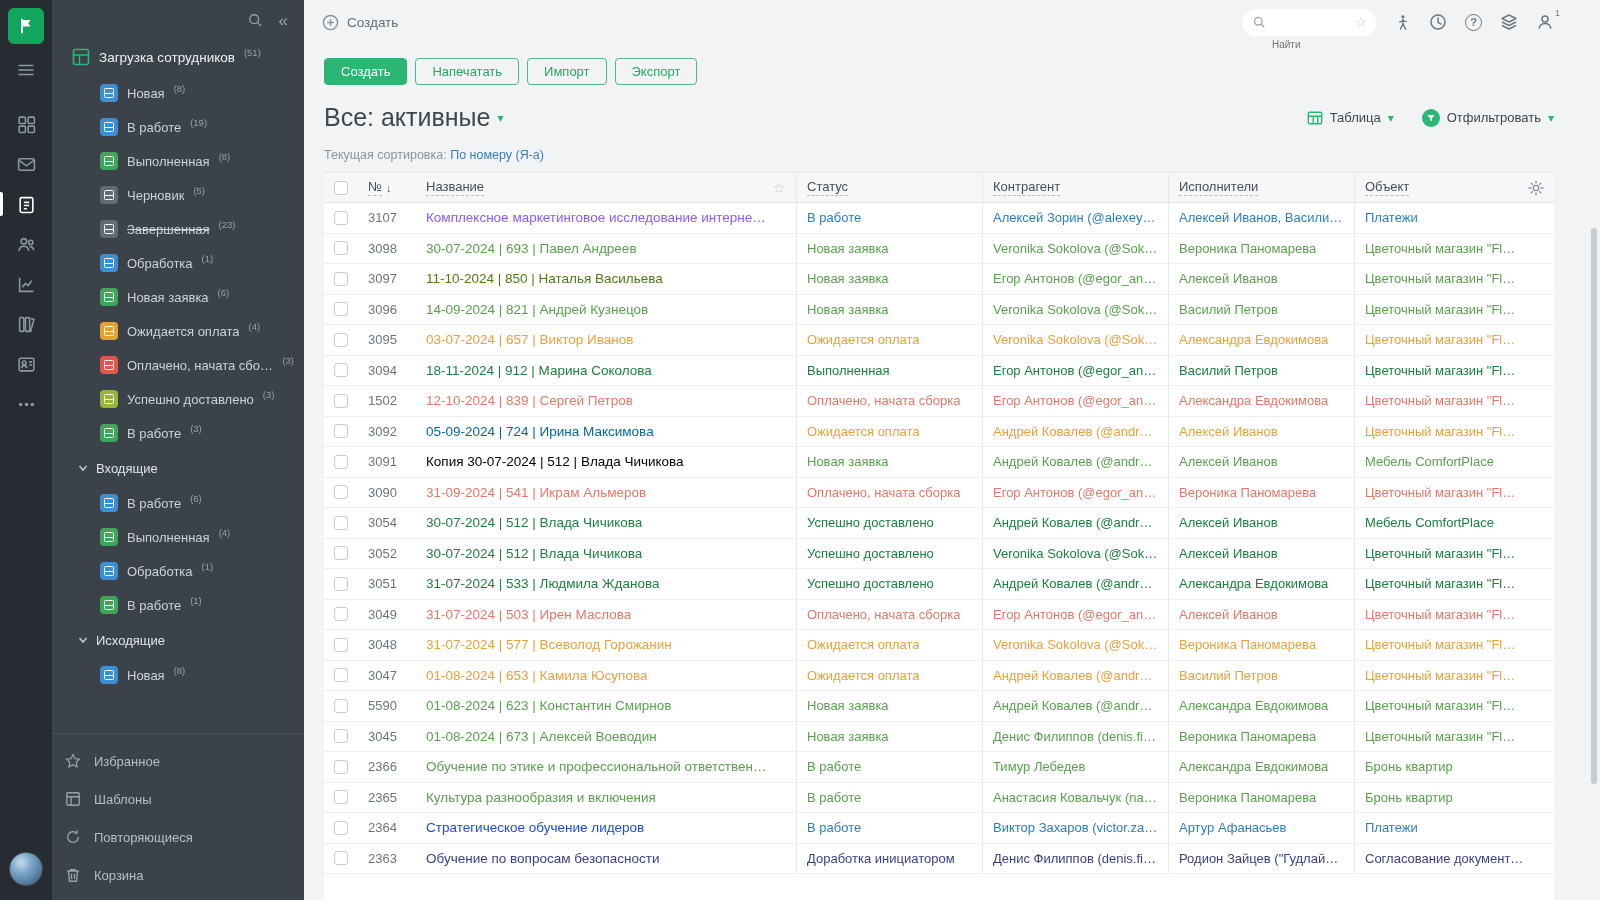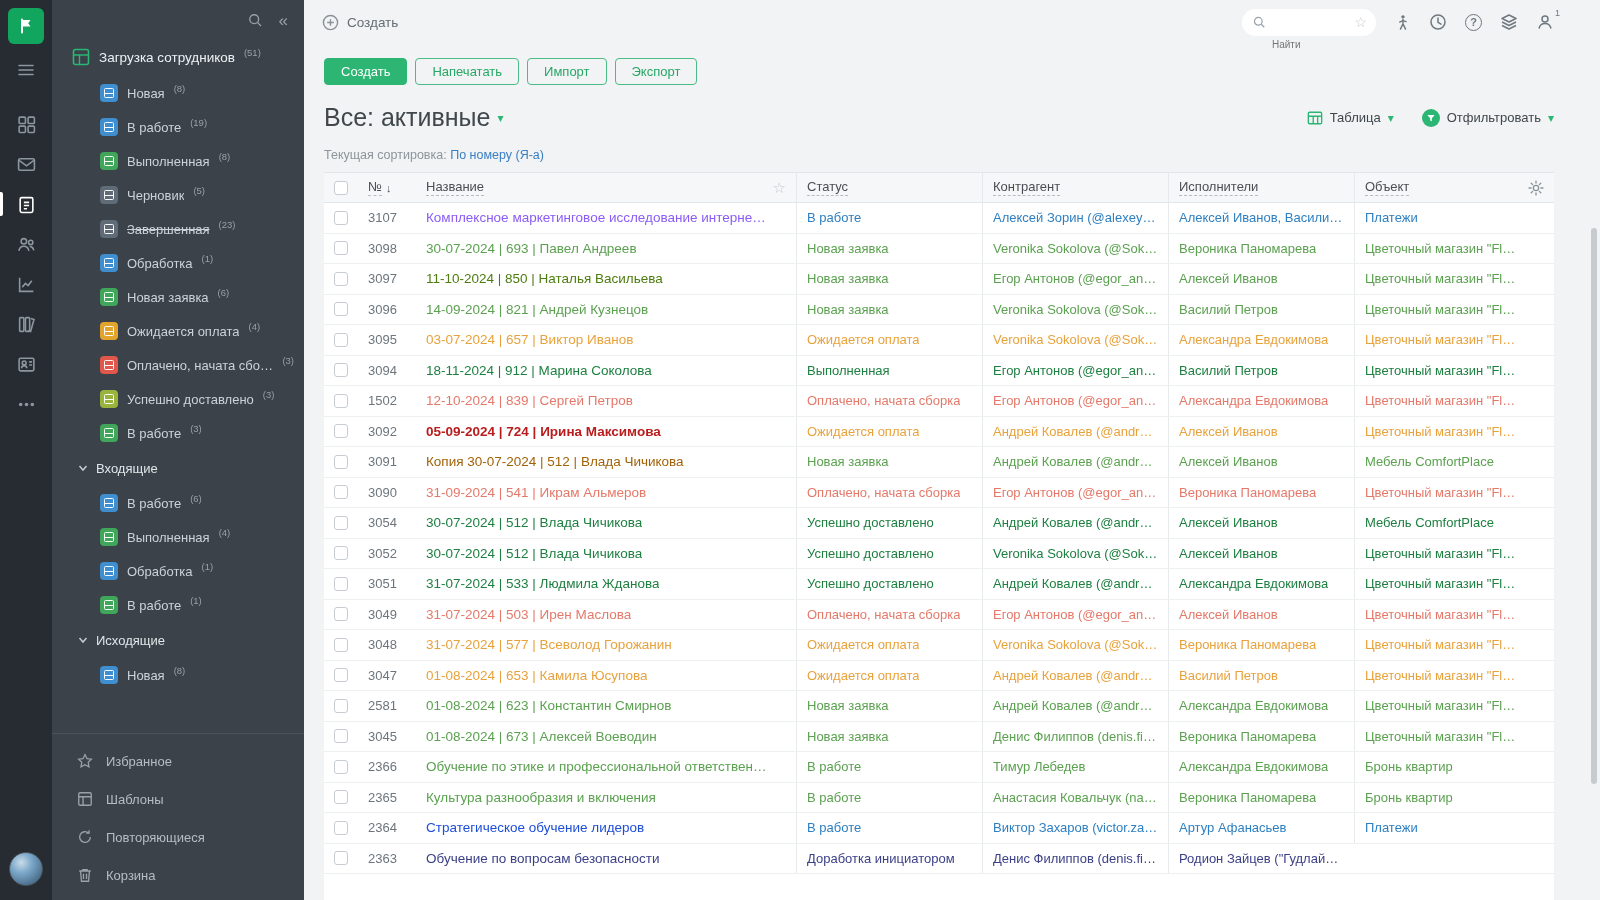--- a/index.html
+++ b/index.html
@@ -27,21 +27,21 @@
   .sb-list { flex:1; overflow:hidden; }
   .sb-item { height:34px; display:flex; align-items:center; gap:9px; padding-left:48px; padding-right:10px; font-size:13px; cursor:pointer; }
   .sq { width:18px; height:18px; border-radius:4px; position:relative; flex-shrink:0; }
   .sq::before { content:""; position:absolute; inset:4px; border:1.3px solid rgba(255,255,255,.95); border-radius:1.5px; }
   .sq::after { content:""; position:absolute; left:4.5px; right:4.5px; top:9px; height:1.3px; background:#fff; }
   .sb-label { white-space:nowrap; overflow:hidden; text-overflow:ellipsis; }
   .sb-count { font-size:9.5px; color:#98a1a8; position:relative; top:-5px; flex-shrink:0; }
   .sb-group { height:36px; display:flex; align-items:center; gap:8px; padding-left:26px; color:#e2e6e9; font-size:13px; cursor:pointer; }
   .chev { width:10px; height:10px; flex-shrink:0; }
   .sb-footer { border-top:1px solid #4a525a; padding:8px 0 6px 0; }
-  .sb-foot-item { height:38px; display:flex; align-items:center; gap:12px; padding-left:24px; color:#b6bdc3; font-size:13px; cursor:pointer; }
+  .sb-foot-item { height:38px; display:flex; align-items:center; gap:12px; padding-left:12px; color:#b6bdc3; font-size:13px; cursor:pointer; }
   .sb-foot-item .fic { width:18px; display:flex; justify-content:center; color:#9aa2a9; }
 
   
   .main { flex:1; display:flex; flex-direction:column; position:relative; background:#f1f3f4; min-width:0; }
   .topbar { height:44px; display:flex; align-items:center; padding:0 46px 0 18px; flex-shrink:0; }
   .tb-create { display:flex; align-items:center; gap:8px; color:#646d74; font-size:13.5px; cursor:pointer; }
   .plus-circle { color:#8a9299; display:flex; }
   .topbar-right { margin-left:auto; display:flex; align-items:center; gap:18px; }
   .search-pill { width:134px; height:27px; background:#ffffff; border-radius:14px; display:flex; align-items:center; padding:0 9px 0 10px; gap:6px; }
   .search-pill svg { flex-shrink:0; color:#9aa2a9; }
@@ -603,21 +603,21 @@
           </div>
   </div>
         <div class="trow grid-cols">
     <div class="c cb-cell">
             <span class="checkbox"></span>
           </div>
     <div class="c c-num">
             <span>3092</span>
           </div>
     <div class="c c-name">
-            <span style="color: #b91c1c; font-weight: bold;">05-09-2024 | 724 | Ирина Максимова</span>
+            <span style="color: #0369a1;">05-09-2024 | 724 | Ирина Максимова</span>
           </div>
     <div class="c sep">
             <span style="color: rgb(232, 162, 60);">Ожидается оплата</span>
           </div>
     <div class="c sep">
             <span style="color: rgb(232, 162, 60);">Андрей Ковалев (@andrey_k…</span>
           </div>
     <div class="c sep">
             <span style="color: rgb(232, 162, 60);">Алексей Иванов</span>
           </div>
@@ -626,21 +626,21 @@
           </div>
   </div>
         <div class="trow grid-cols">
     <div class="c cb-cell">
             <span class="checkbox"></span>
           </div>
     <div class="c c-num">
             <span>3091</span>
           </div>
     <div class="c c-name">
-            <span style="color: #a16207;">Копия 30-07-2024 | 512 | Влада Чичикова</span>
+            <span style="color: #000000;">Копия 30-07-2024 | 512 | Влада Чичикова</span>
           </div>
     <div class="c sep">
             <span style="color: rgb(91, 161, 80);">Новая заявка</span>
           </div>
     <div class="c sep">
             <span style="color: rgb(91, 161, 80);">Андрей Ковалев (@andrey_k…</span>
           </div>
     <div class="c sep">
             <span style="color: rgb(91, 161, 80);">Алексей Иванов</span>
           </div>
@@ -807,21 +807,21 @@
           </div>
     <div class="c sep">
             <span style="color: rgb(232, 162, 60);">Цветочный магазин "Fl…</span>
           </div>
   </div>
         <div class="trow grid-cols">
     <div class="c cb-cell">
             <span class="checkbox"></span>
           </div>
     <div class="c c-num">
-            <span>2581</span>
+            <span>5590</span>
           </div>
     <div class="c c-name">
             <span style="color: rgb(91, 161, 80);">01-08-2024 | 623 | Константин Смирнов</span>
           </div>
     <div class="c sep">
             <span style="color: rgb(91, 161, 80);">Новая заявка</span>
           </div>
     <div class="c sep">
             <span style="color: rgb(91, 161, 80);">Андрей Ковалев (@andrey_k…</span>
           </div>
@@ -935,19 +935,22 @@
             <span style="color: rgb(60, 65, 135);">Обучение по вопросам безопасности</span>
           </div>
     <div class="c sep">
             <span style="color: rgb(60, 65, 135);">Доработка инициатором</span>
           </div>
     <div class="c sep">
             <span style="color: rgb(60, 65, 135);">Денис Филиппов (denis.filip…</span>
           </div>
     <div class="c sep">
             <span style="color: rgb(60, 65, 135);">Родион Зайцев ("Гудлайф")</span>
+          </div>
+    <div class="c sep">
+            <span style="color: rgb(60, 65, 135);">Согласование документ…</span>
           </div>
   </div>
       </div>
   </div>
 
   <div class="vscroll"></div>
 </main>
 
 </body></html>

